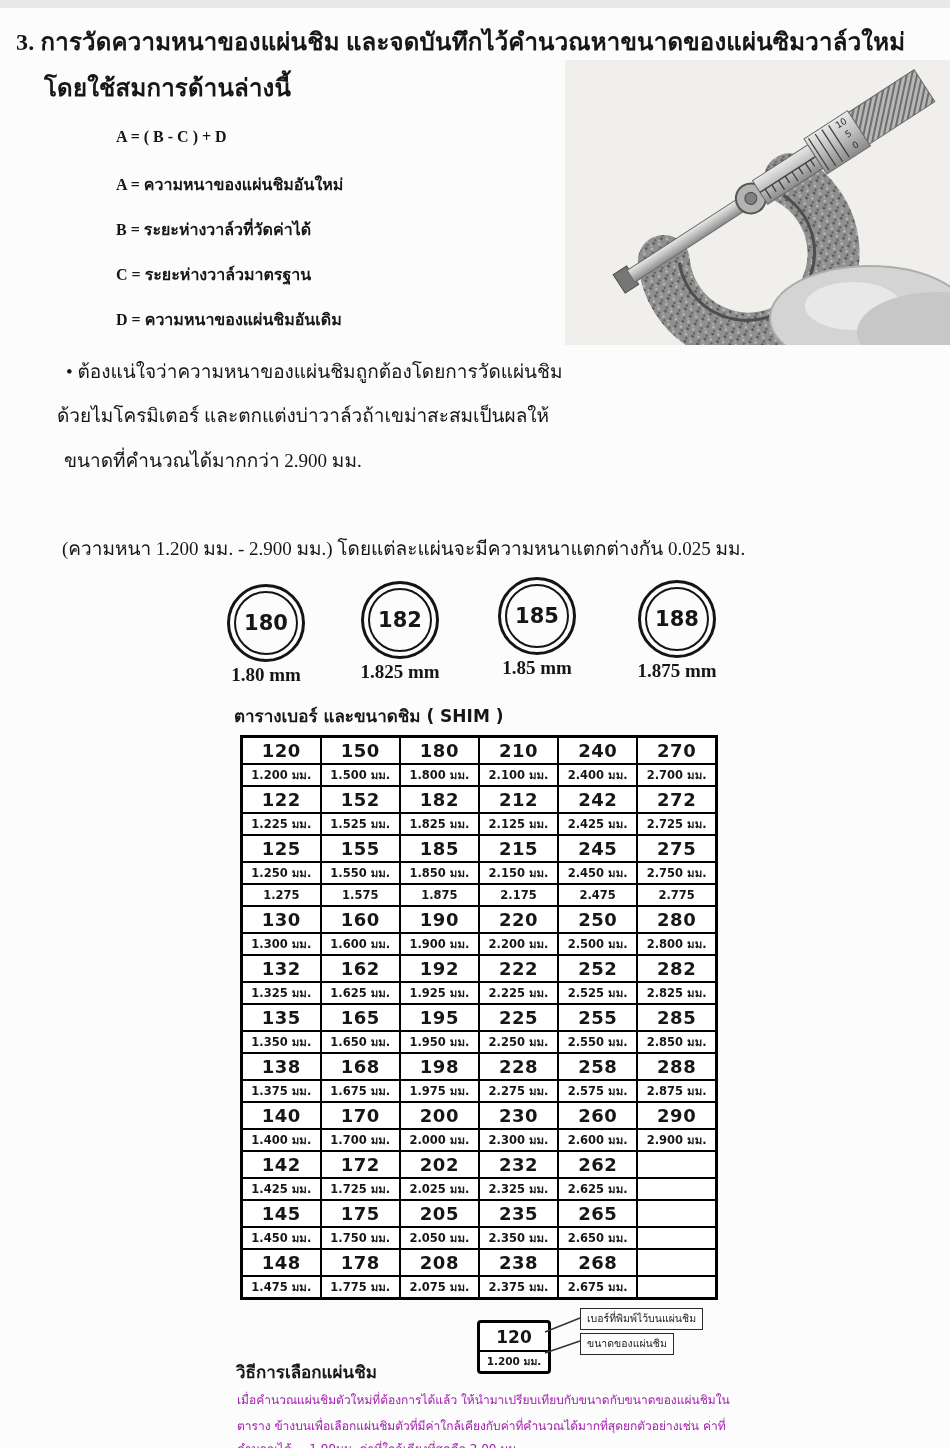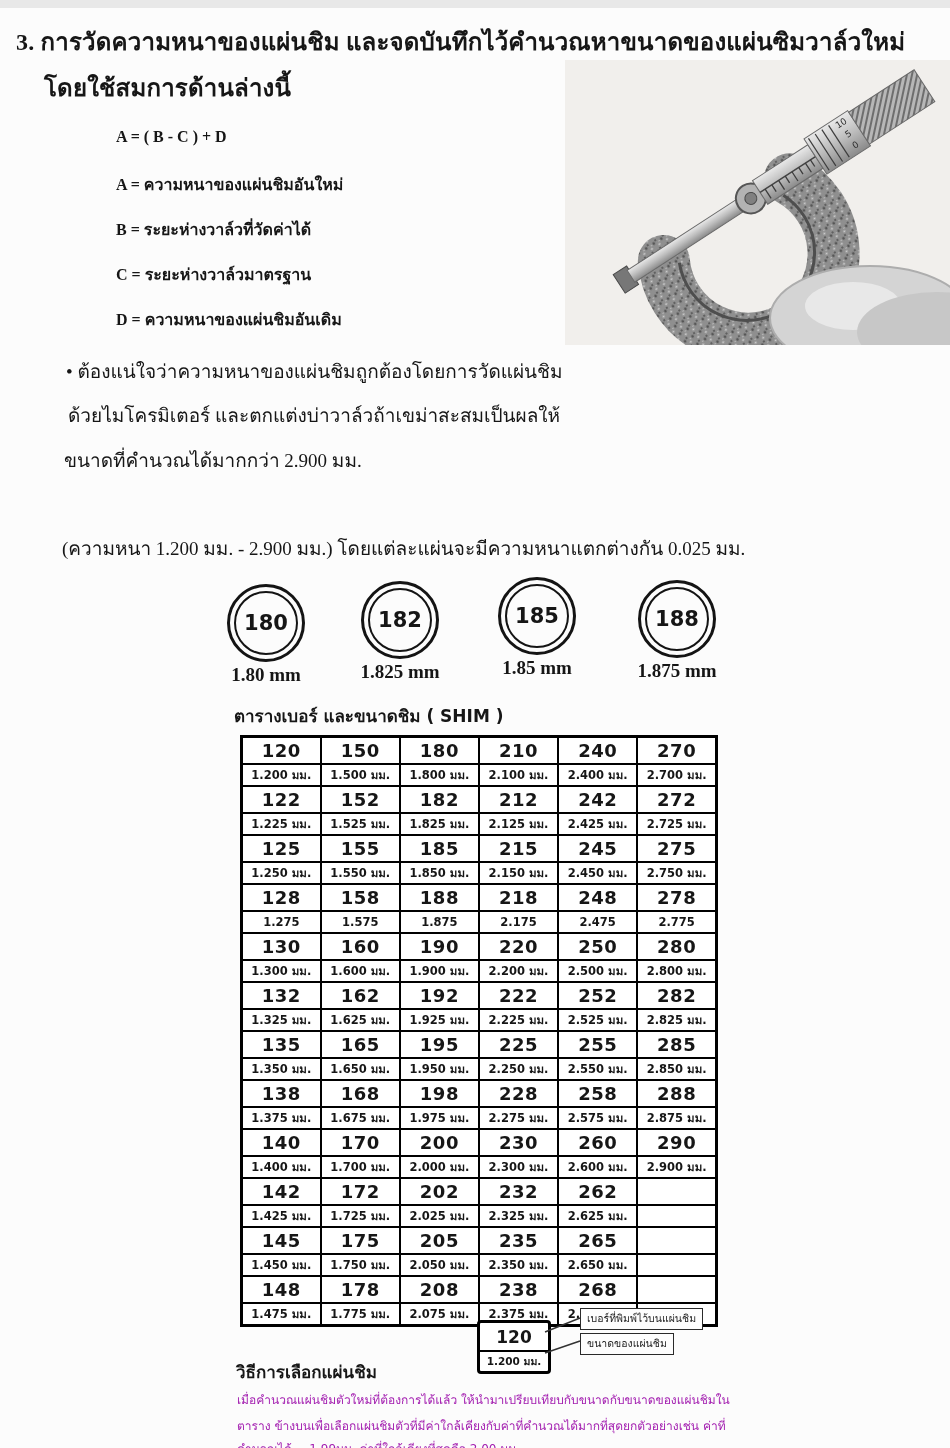--- a/index.html
+++ b/index.html
@@ -113,21 +113,21 @@
     </svg>
   </div>
 
   <div class="abs eq" style="left:116px;top:120px;">A = ( B - C ) + D</div>
   <div class="abs eq" style="left:116px;top:164px;">A = ความหนาของแผ่นชิมอันใหม่</div>
   <div class="abs eq" style="left:116px;top:209px;">B = ระยะห่างวาล์วที่วัดค่าได้</div>
   <div class="abs eq" style="left:116px;top:254px;">C = ระยะห่างวาล์วมาตรฐาน</div>
   <div class="abs eq" style="left:116px;top:299px;">D = ความหนาของแผ่นชิมอันเดิม</div>
 
   <div class="abs body-line" style="left:66px;top:348px;">• ต้องแน่ใจว่าความหนาของแผ่นชิมถูกต้องโดยการวัดแผ่นชิม</div>
-  <div class="abs body-line" style="left:68px;top:392px;">ด้วยไมโครมิเตอร์ และตกแต่งบ่าวาล์วถ้าเขม่าสะสมเป็นผลให้</div>
+  <div class="abs body-line" style="left:57px;top:392px;">ด้วยไมโครมิเตอร์ และตกแต่งบ่าวาล์วถ้าเขม่าสะสมเป็นผลให้</div>
   <div class="abs body-line" style="left:64px;top:437px;">ขนาดที่คำนวณได้มากกว่า 2.900 มม.</div>
   <div class="abs body-line" style="left:62px;top:525px;">(ความหนา 1.200 มม. - 2.900 มม.) โดยแต่ละแผ่นจะมีความหนาแตกต่างกัน 0.025 มม.</div>
 
   <div>
       <div class="shim-circle" style="left: 227px; top: 576px;">
         <div class="inner">180</div>
       </div>
       <div class="shim-size" style="left: 211px; top: 656px;">1.80 mm</div>
       <div class="shim-circle" style="left: 361px; top: 573px;">
         <div class="inner">182</div>
@@ -187,28 +187,20 @@
           <td>275</td>
         </tr>
         <tr class="t-size">
           <td>1.250 มม.</td>
           <td>1.550 มม.</td>
           <td>1.850 มม.</td>
           <td>2.150 มม.</td>
           <td>2.450 มม.</td>
           <td>2.750 มม.</td>
         </tr>
-        <tr class="t-num">
-          <td>128</td>
-          <td>158</td>
-          <td>188</td>
-          <td>218</td>
-          <td>248</td>
-          <td>278</td>
-        </tr>
         <tr class="t-size">
           <td>1.275</td>
           <td>1.575</td>
           <td>1.875</td>
           <td>2.175</td>
           <td>2.475</td>
           <td>2.775</td>
         </tr>
         <tr class="t-num">
           <td>130</td>

